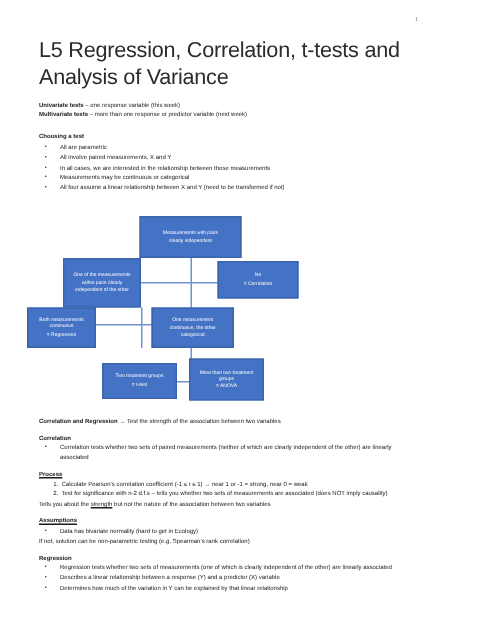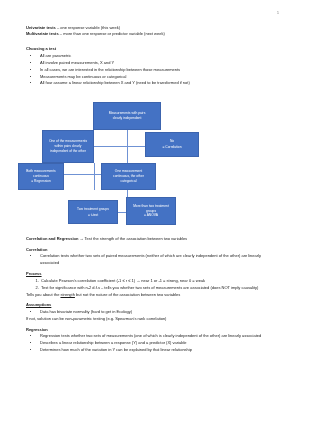--- a/index.html
+++ b/index.html
@@ -116,20 +116,21 @@
 </style>
 </head>
 <body>
 
 <div class="page">
 
   <div class="page-number">1</div>
 
   <div class="content">
 
+    <h1 class="title">L5 Regression, Correlation, t-tests and Analysis of Variance</h1>
 
     <p class="lead">
       <span class="b">Univariate tests</span><span> – one response variable (this week)</span><br>
       <span class="b">Multivariate tests</span><span> – more than one response or predictor variable (next week)</span>
     </p>
 
     <div class="gap-sm"></div>
 
     <div class="sec-head">Choosing a test</div>
     <ul class="bullets">

